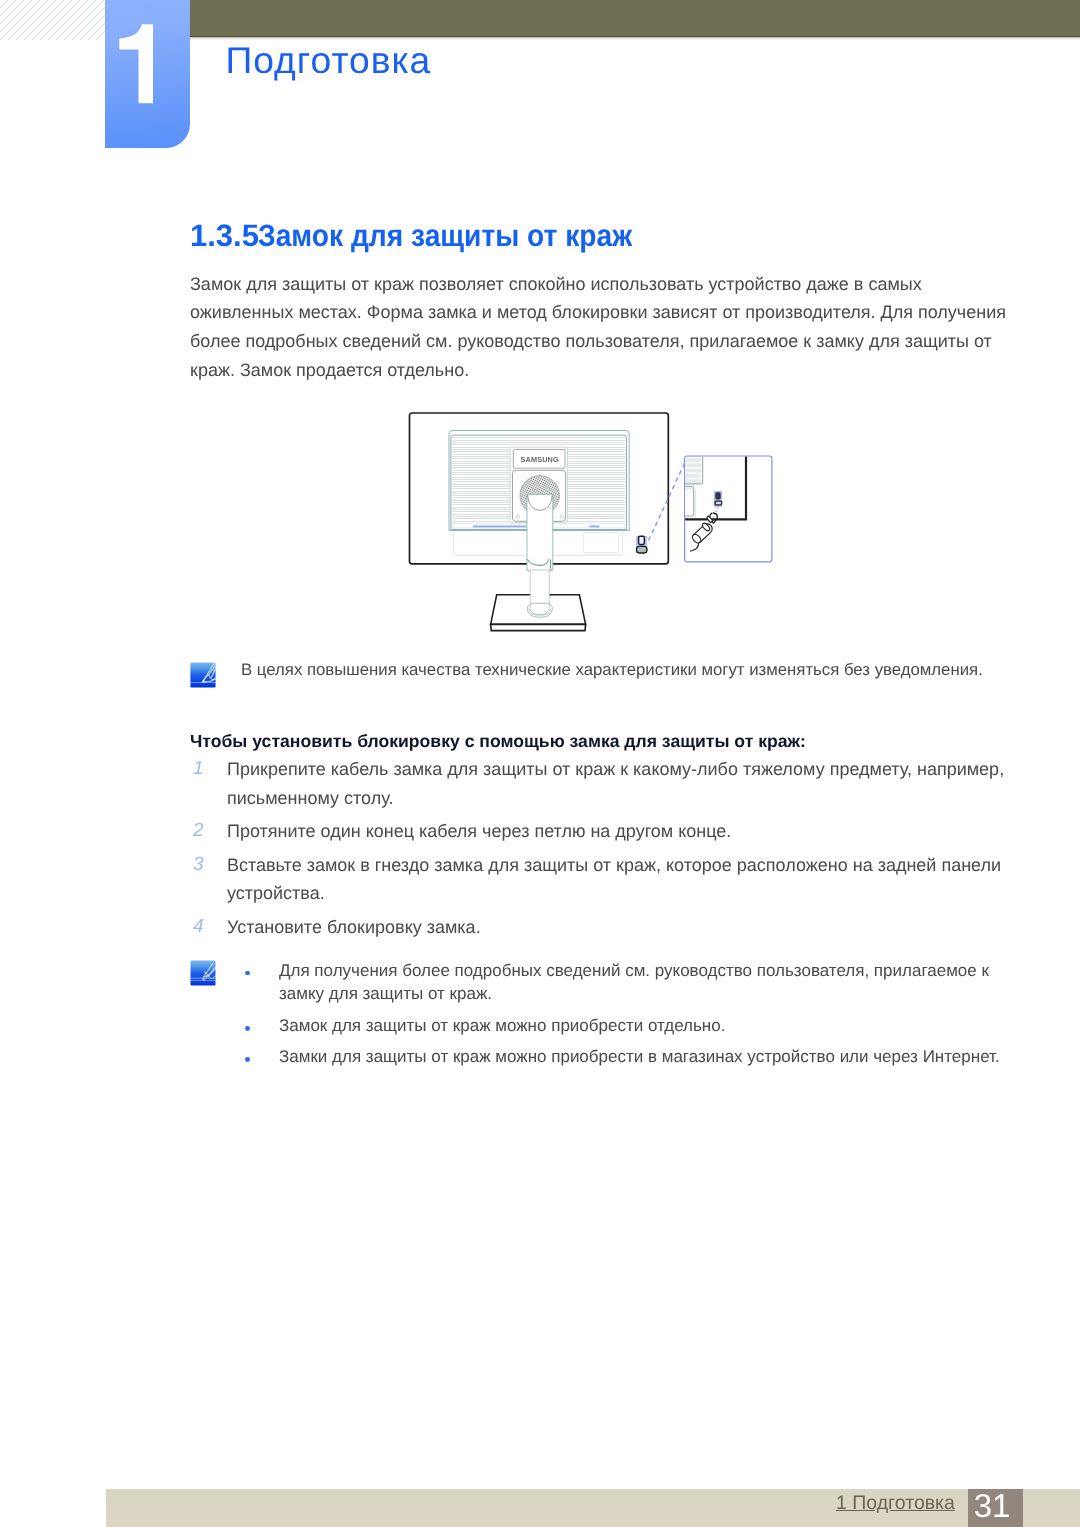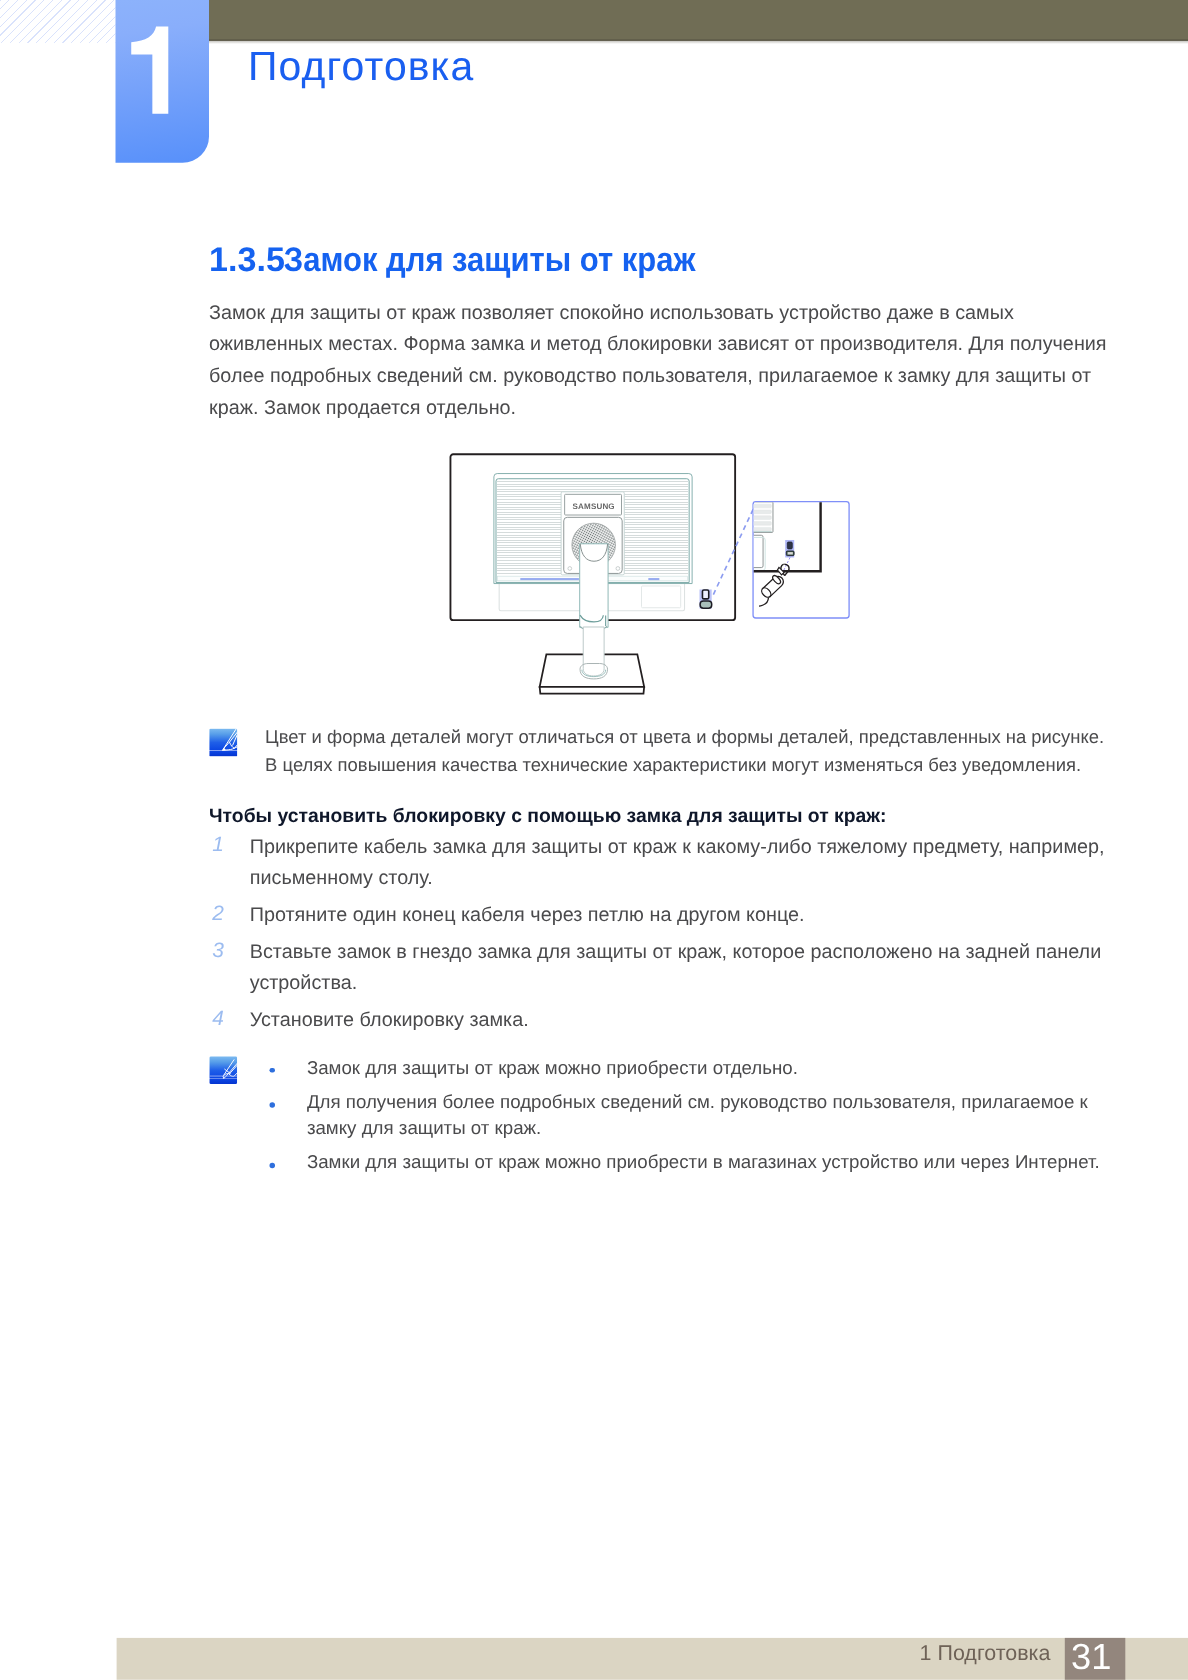--- a/index.html
+++ b/index.html
@@ -53,21 +53,21 @@
   .note2 .ic{position:absolute;left:0;top:1.5px;}
   .note2 .ul{margin-left:55px;width:755px;}
   .note2 .row{position:relative;margin-bottom:7.8px;}
   .note2 .b{position:absolute;left:0px;top:0;width:8px;height:23.8px;}
   .note2 .b i{display:block;width:4.8px;height:4.8px;border-radius:50%;background:#2e6fdd;
      position:absolute;left:0;top:12px;}
   .note2 .t{margin-left:34px;font-size:17px;color:#4a4a4c;line-height:23.8px;}
 
   
   .footbar{position:absolute;left:106px;top:1488.5px;width:974px;height:39px;background:#dbd5c3;}
-  .footlabel{position:absolute;left:836px;top:1493px;font-size:19.5px;color:#6e6257;line-height:20px;white-space:nowrap;}
+  .footlabel{position:absolute;left:836px;top:1493px;font-size:19.5px;color:#6e6257;line-height:20px;white-space:nowrap;text-decoration:underline;}
   .pagebox{position:absolute;left:967.7px;top:1488.5px;width:55px;height:39px;background:#93867d;}
   .pagenum{position:absolute;left:964.5px;top:1489.5px;width:55px;height:32px;color:#fff;
      font-size:33px;font-weight:normal;display:flex;align-items:center;justify-content:center;line-height:1;}
 </style>
 </head>
 <body>
 
 <div class="page">
 
   <div class="hatch"></div>
@@ -234,21 +234,20 @@
     <path d="M24.9 0.3 L13.3 18.5 L12.4 20.0"></path>
     <path d="M26.3 2.9 L18.6 12.7 C19.9 15.6 21.4 17.6 23.0 18.3 L26.4 14.4"></path>
     <path d="M13.3 18.5 C15.4 16.4 17.2 14.0 18.6 12.7"></path>
     <path d="M12.6 20.0 C16.0 19.9 19.2 19.6 21.5 18.9 L26.4 16.6"></path>
     <path d="M25.7 5.9 L21.5 15.4"></path>
   </g>
 </g>
 </svg>
       </div>
     <div class="tx">
-      <div>Цвет и форма деталей могут отличаться от цвета и формы деталей, представленных на рисунке.</div>
       <div>В целях повышения качества технические характеристики могут изменяться без уведомления.</div>
     </div>
   </div>
 
   <div class="howto">Чтобы установить блокировку с помощью замка для защиты от краж:</div>
 
   <div class="olist">
     <div class="row">
         <span class="n">1</span>
         <div class="t">Прикрепите кабель замка для защиты от краж к какому-либо тяжелому предмету, например, письменному столу.</div>
@@ -296,27 +295,27 @@
 <g clip-path="url(#nclip)">
   <rect x="0" y="17.8" width="26" height="0.85" fill="#9db4f7" opacity="0.95"></rect>
 </g>
 </svg>
       </div>
     <div class="ul">
       <div class="row">
           <span class="b">
             <i></i>
           </span>
-          <div class="t">Замок для защиты от краж можно приобрести отдельно.</div>
+          <div class="t">Для получения более подробных сведений см. руководство пользователя, прилагаемое к замку для защиты от краж.</div>
         </div>
       <div class="row">
           <span class="b">
             <i></i>
           </span>
-          <div class="t">Для получения более подробных сведений см. руководство пользователя, прилагаемое к замку для защиты от краж.</div>
+          <div class="t">Замок для защиты от краж можно приобрести отдельно.</div>
         </div>
       <div class="row">
           <span class="b">
             <i></i>
           </span>
           <div class="t">Замки для защиты от краж можно приобрести в магазинах устройство или через Интернет.</div>
         </div>
     </div>
   </div>
 

